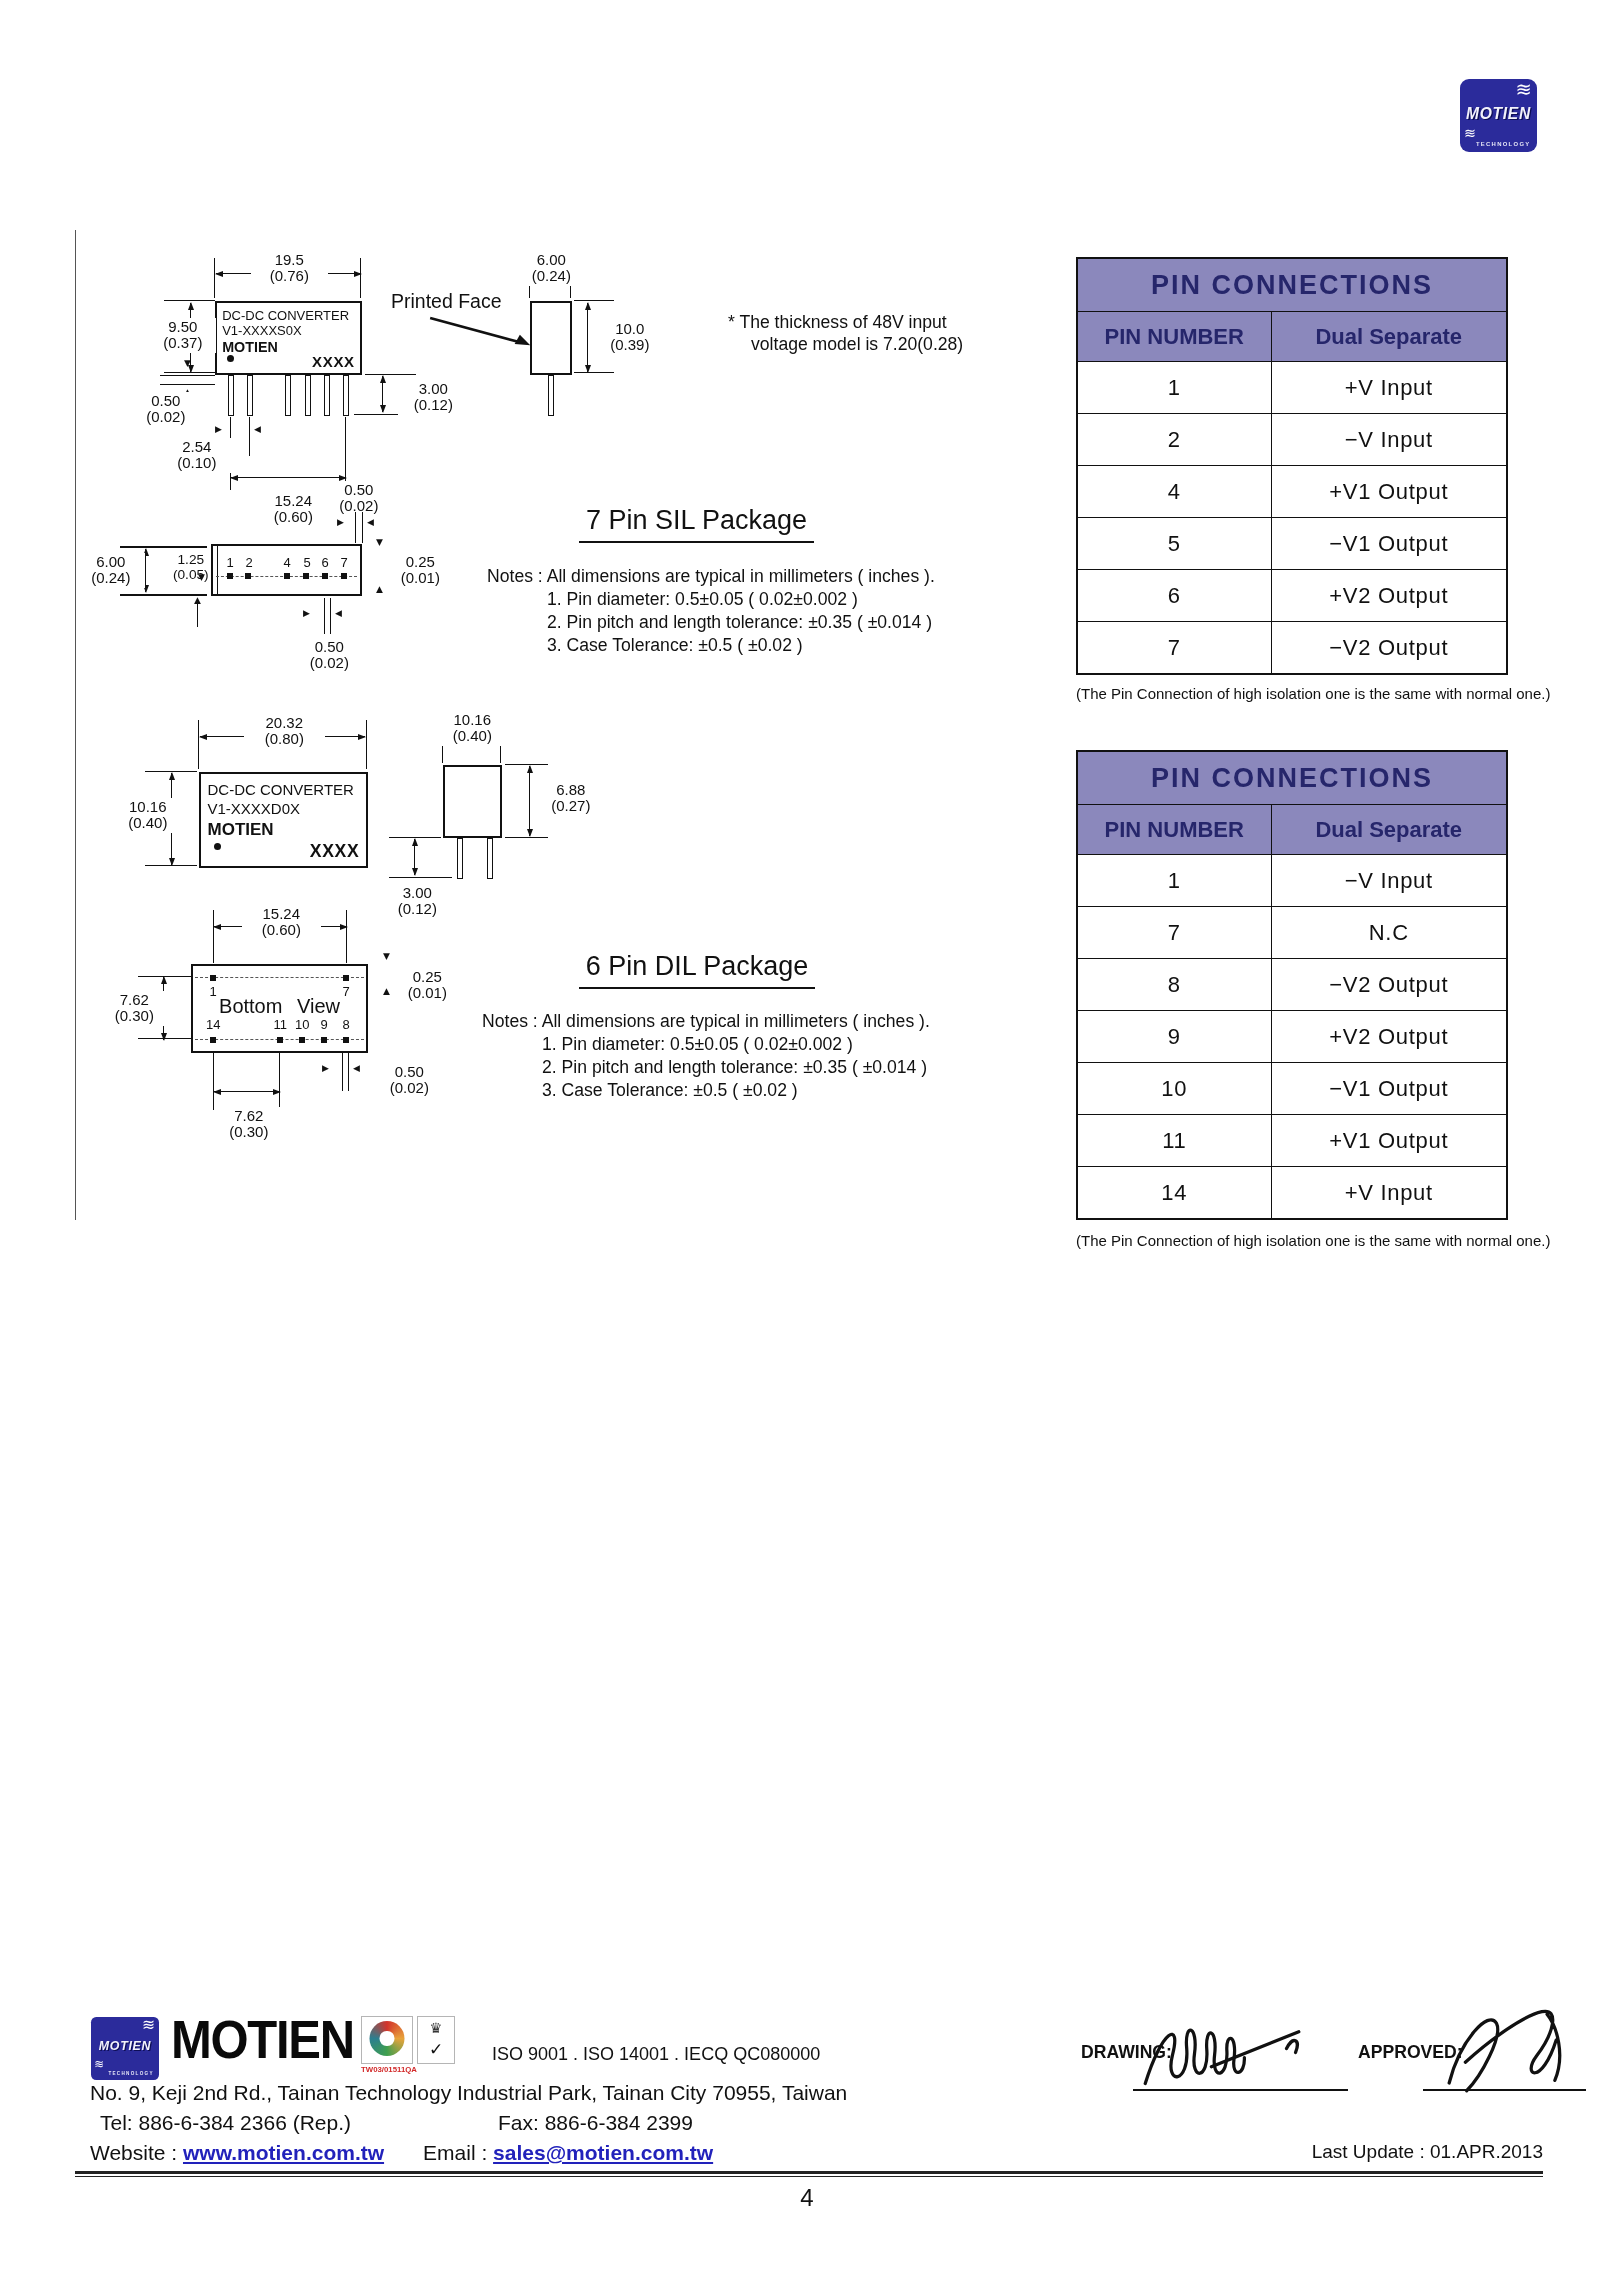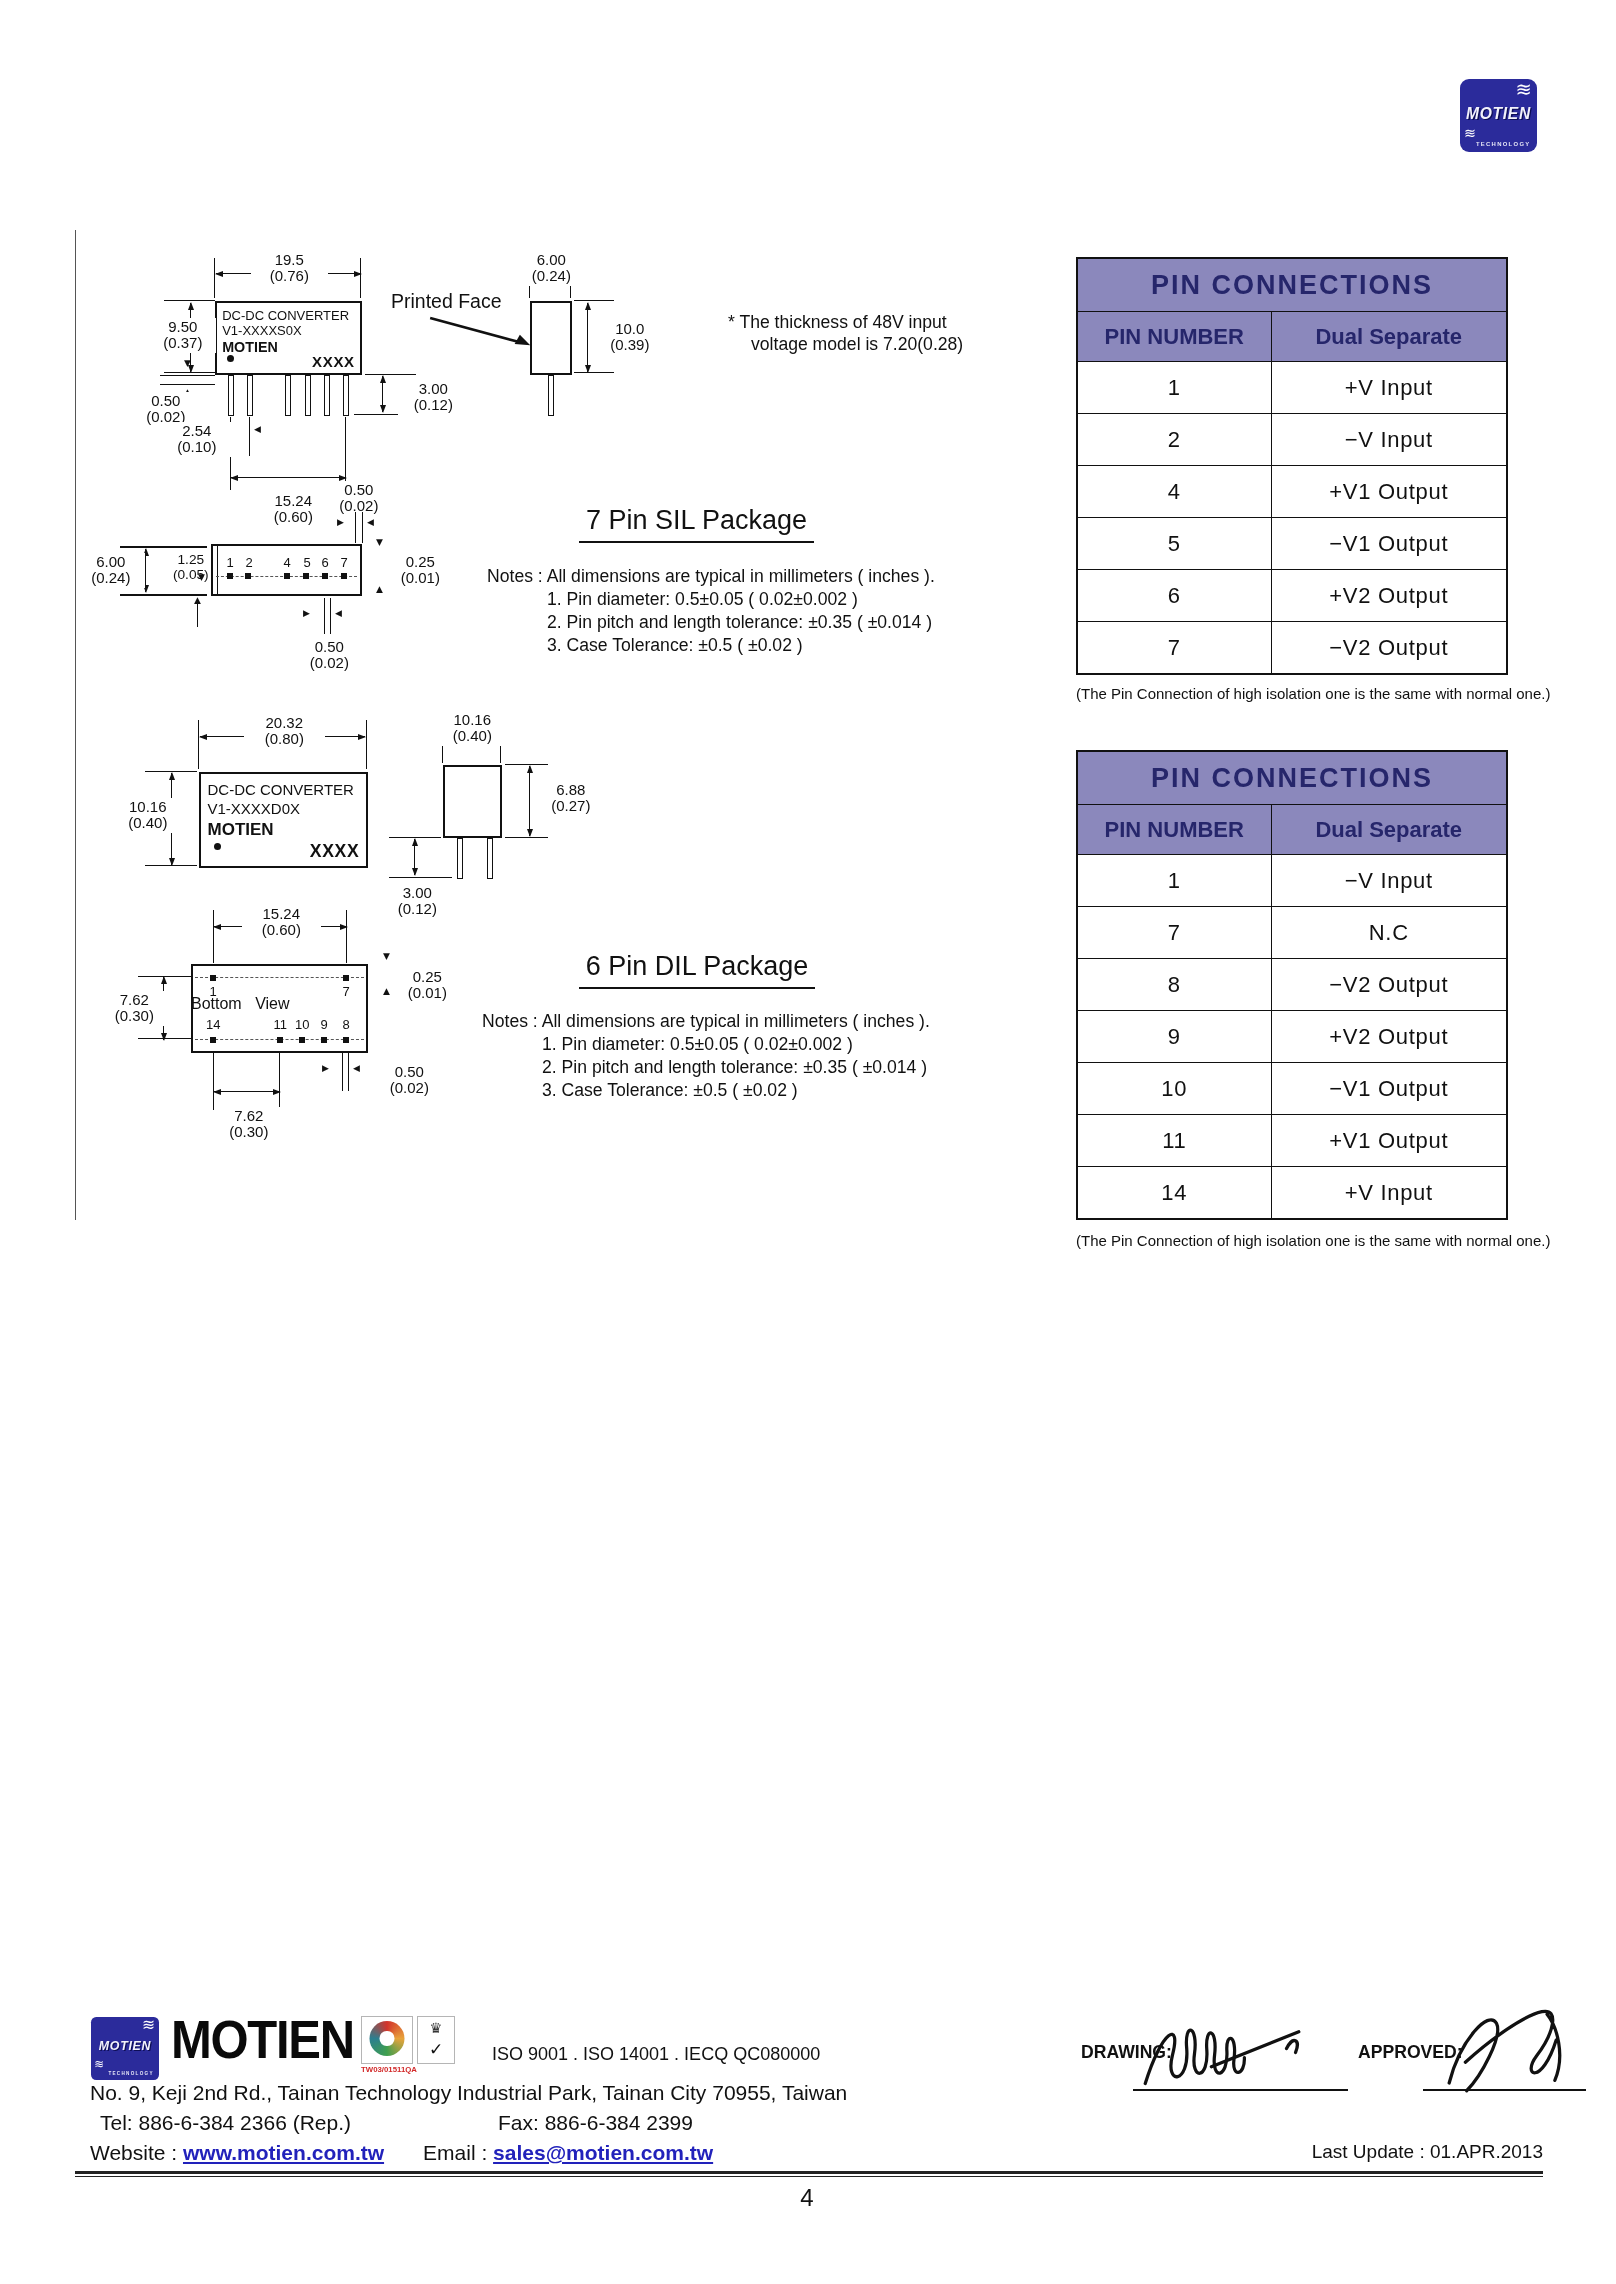--- a/index.html
+++ b/index.html
@@ -116,21 +116,21 @@
     <span class="ag ag-u" style="left:184px;top:388px"></span>
     <div class="lbl" style="left:132px;top:392px;width:65px">
       <div>0.50</div>
       <div>(0.02)</div>
     </div>
 
     <div class="ext" style="left:230px;top:417px;width:1.3px;height:73px"></div>
     <div class="ext" style="left:249px;top:417px;width:1.3px;height:39px"></div>
     <span class="ag ag-r" style="left:215px;top:425px"></span>
     <span class="ag ag-l" style="left:254px;top:425px"></span>
-    <div class="lbl" style="left:163px;top:422px;width:65px">
+    <div class="lbl" style="left:163px;top:438px;width:65px">
       <div>2.54</div>
       <div>(0.10)</div>
     </div>
 
     <div class="ext" style="left:345px;top:417px;width:1.3px;height:73px"></div>
     <div class="dh" style="left:231px;top:477px;width:115px"></div>
     <div class="lbl" style="left:256px;top:492px;width:72px">
       <div>15.24</div>
       <div>(0.60)</div>
     </div>
@@ -289,21 +289,21 @@
     <div class="ext" style="left:389px;top:877px;width:63px;height:1.3px"></div>
     <div class="dv" style="left:414px;top:839px;height:36px"></div>
     <div class="lbl" style="left:380px;top:884px;width:72px">
       <div>3.00</div>
       <div>(0.12)</div>
     </div>
   </div>
 
   <div style="position:absolute;left:0;top:0">
     <div class="modbox" style="left:191px;top:964px;width:177px;height:89px"></div>
-    <span class="mtxt" style="left:191px;top:995px;width:177px;text-align:left;font-size:16px;word-spacing:9px;position:absolute">Bottom View</span>
+    <span class="mtxt" style="left:191px;top:995px;width:177px;text-align:center;font-size:20px;word-spacing:9px;position:absolute">Bottom View</span>
     <div class="dash" style="left:195px;top:977px;width:169px"></div>
     <div class="dash" style="left:195px;top:1039px;width:169px"></div>
     <div class="pinsq" style="left:210px;top:975px"></div>
     <div class="pinsq" style="left:343px;top:975px"></div>
     <span class="pn" style="left:206px;top:984px">1</span>
     <span class="pn" style="left:339px;top:984px">7</span>
     <div class="pinsq" style="left:210px;top:1037px"></div>
     <div class="pinsq" style="left:277px;top:1037px"></div>
     <div class="pinsq" style="left:299px;top:1037px"></div>
     <div class="pinsq" style="left:321px;top:1037px"></div>

